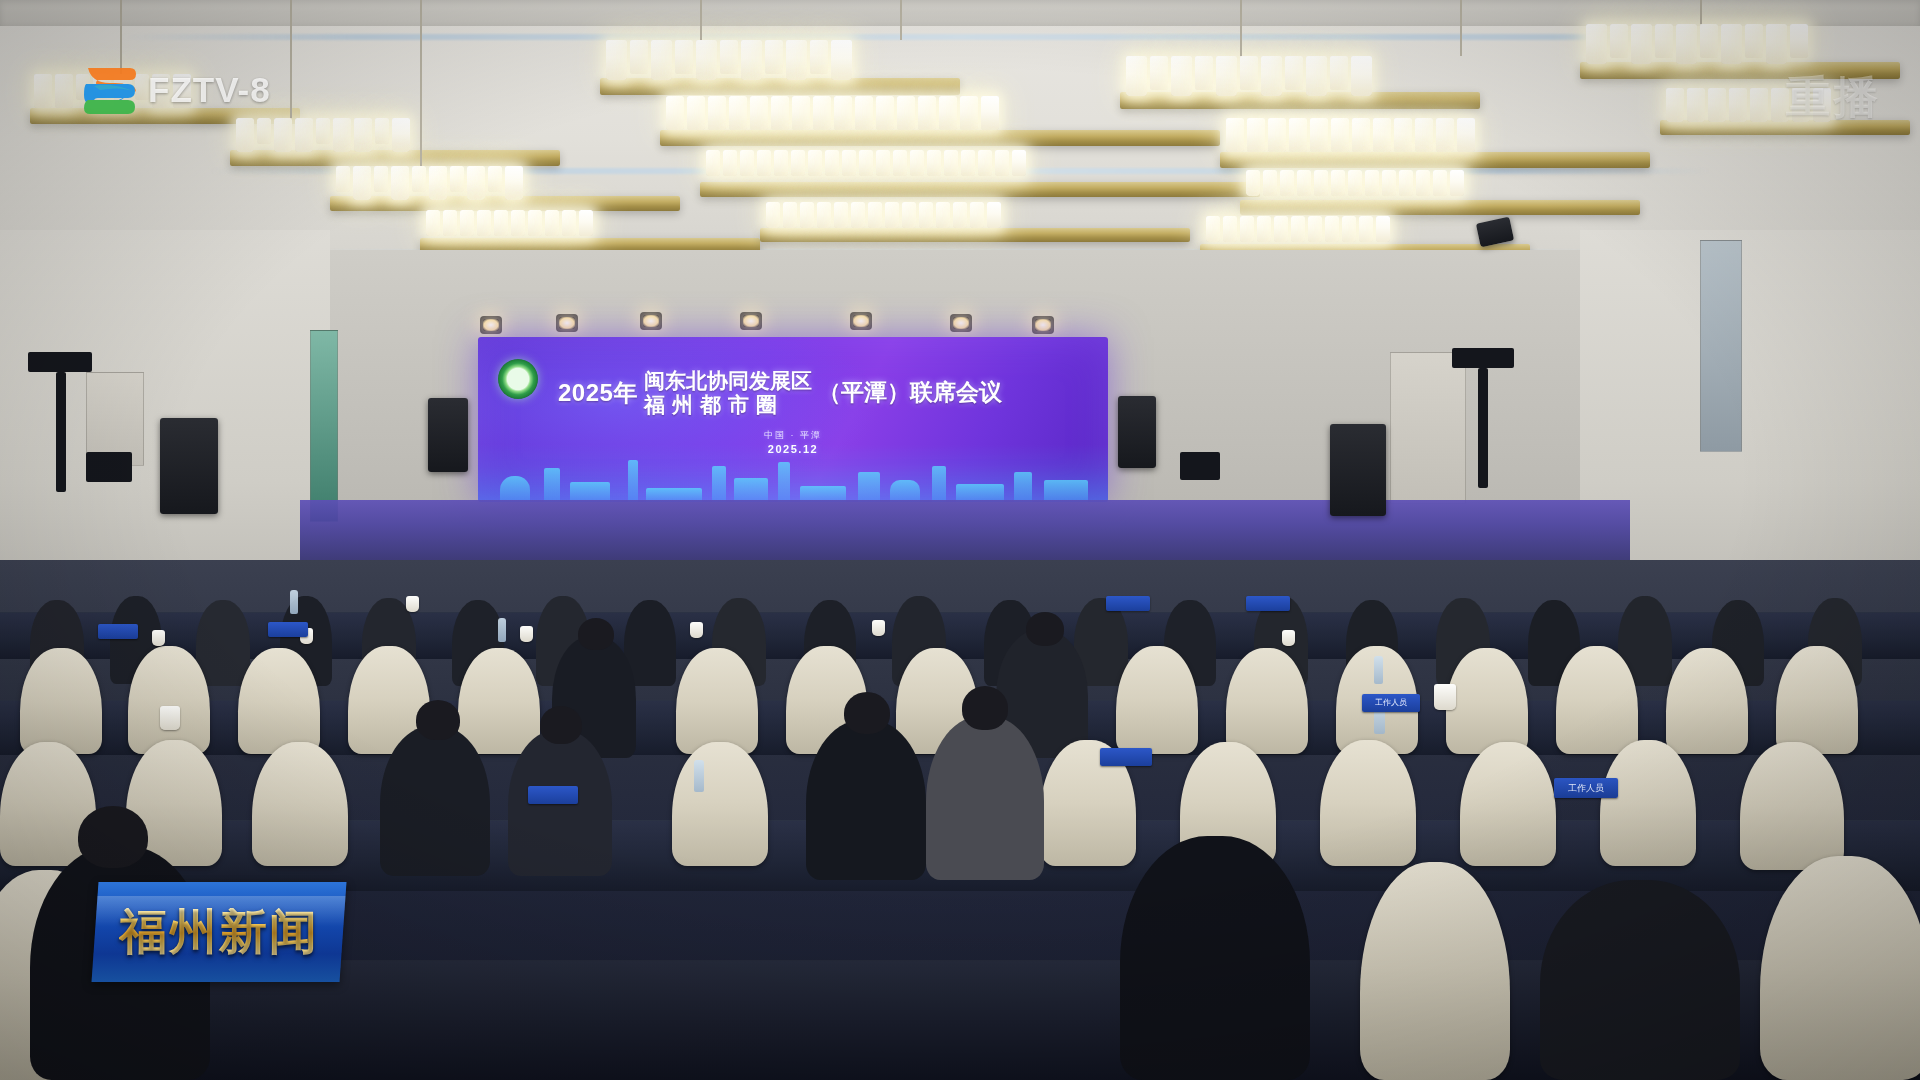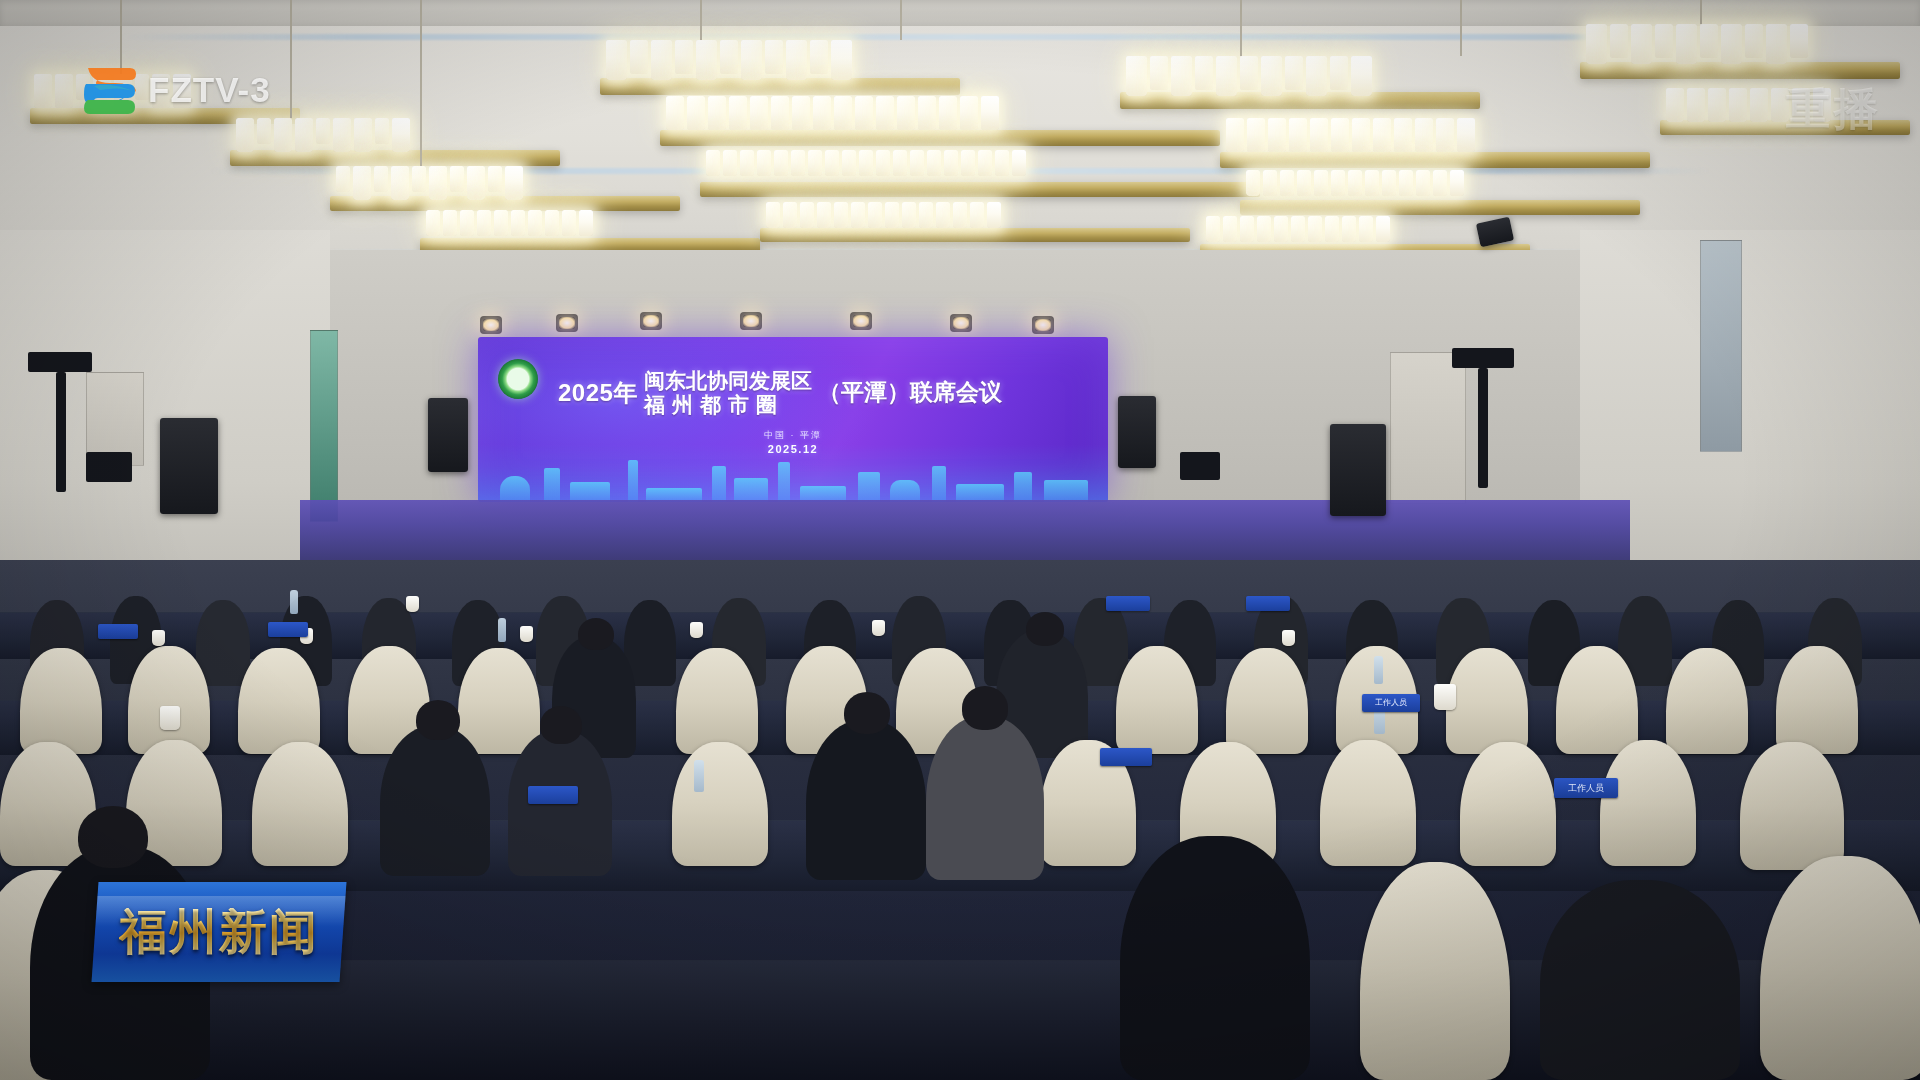--- a/index.html
+++ b/index.html
@@ -312,21 +312,21 @@
     font-size: 35px;
     font-weight: bold;
     letter-spacing: 1px;
     text-shadow: 0 1px 3px rgba(0,0,0,.35);
     white-space: nowrap;
   }
 
   
   .rebroadcast-mark {
     position: absolute;
-    right: 38px; top: 80px;
+    right: 38px; top: 68px;
     color: rgba(255,255,255,.34);
     font-size: 44px;
     font-weight: bold;
     letter-spacing: 4px;
     text-shadow: 0 1px 2px rgba(0,0,0,.16);
     white-space: nowrap;
   }
 
   
   .programme-badge {
@@ -796,21 +796,21 @@
 
   <div class="channel-bug">
     <span class="bug-mark">
       <svg viewBox="0 0 62 56" width="62" height="56" aria-hidden="true">
         <path d="M10 6 H52 Q58 6 58 12 Q58 18 52 18 H22 Q18 18 18 21 Q18 24 22 24 H52 Q58 24 58 30 L58 30 Q52 20 34 21 Q14 22 10 6 Z" fill="#F47B20"></path>
         <path d="M8 22 H50 Q57 22 57 29 Q57 36 50 36 H20 Q16 36 16 39 Q16 42 20 42 Q40 42 50 32 Q40 44 18 44 Q6 44 6 33 Q6 24 8 22 Z" fill="#1A8FE3"></path>
         <path d="M10 38 H50 Q57 38 57 45 Q57 52 50 52 H12 Q6 52 6 46 Q6 40 10 38 Z" fill="#3DB54A"></path>
         <path d="M16 24 Q34 20 57 30 Q44 24 22 28 Z" fill="#2AA7C9" opacity=".85"></path>
       </svg>
     </span>
-    <span class="bug-text">FZTV-3</span>
+    <span class="bug-text">FZTV-8</span>
   </div>
 
   <div class="rebroadcast-mark">重播</div>
 
   <div class="programme-badge">
     <span class="programme-badge-label">福州新闻</span>
   </div>
 
 
 </div>

